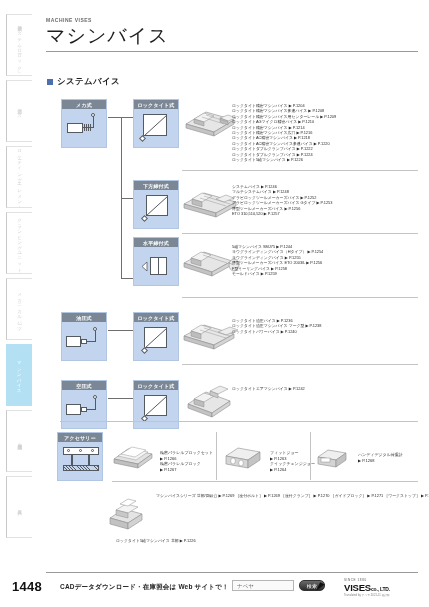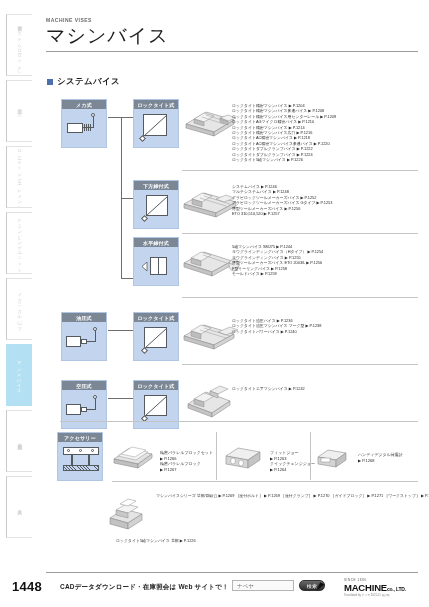--- a/index.html
+++ b/index.html
@@ -620,17 +620,17 @@
   <div id="series5ax">ロックタイト5軸マシンバイス   基部 ▶ P.1226</div>
 
   <div id="footer-rule"></div>
   <div id="page-number">1448</div>
   <div id="footer-cta">CADデータダウンロード・在庫照会は Web サイトで！</div>
   <input id="footer-search" type="text" placeholder="ナベヤ" style="">
   <div id="footer-search-btn">検索</div>
   <div id="cursor-arrow"></div>
   <div id="brand">
     <div class="since">SINCE  1880</div>
-    <div class="name"><span>MACHINE</span><span class="suffix">co., LTD.</span></div>
+    <div class="name"><span>VISES</span><span class="suffix">co., LTD.</span></div>
     <div class="tag">Translated by ナベヤ 2021-11 改訂版</div>
   </div>
 
 </div>
 
 </body></html>

